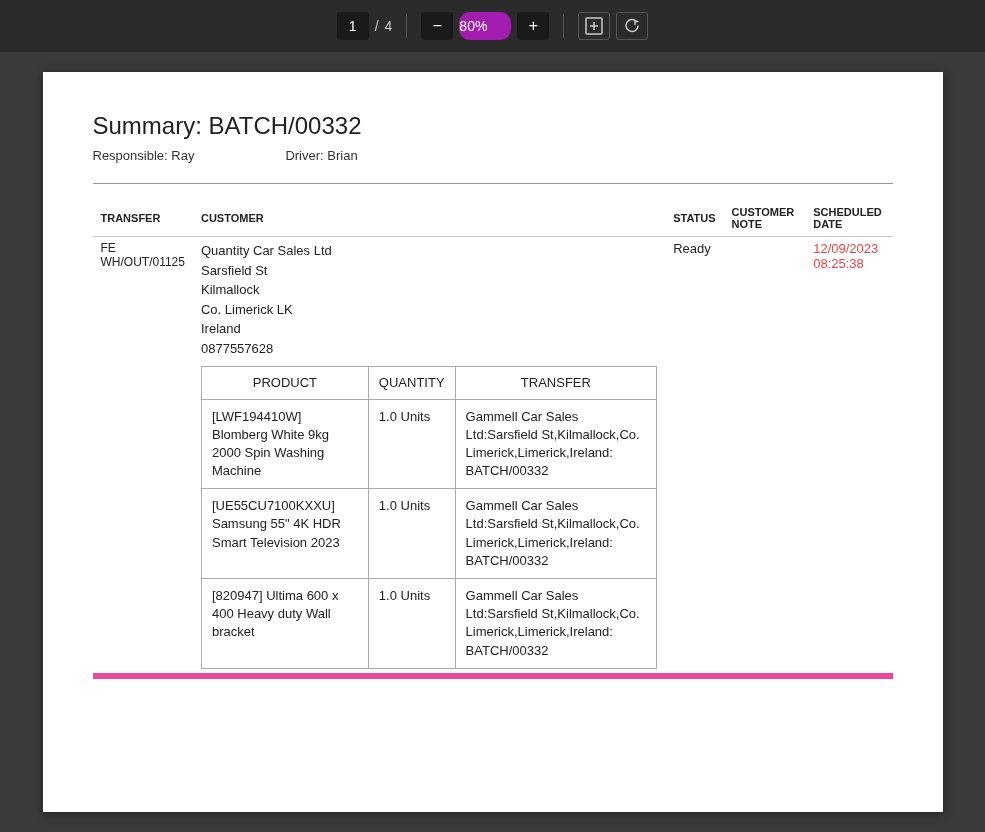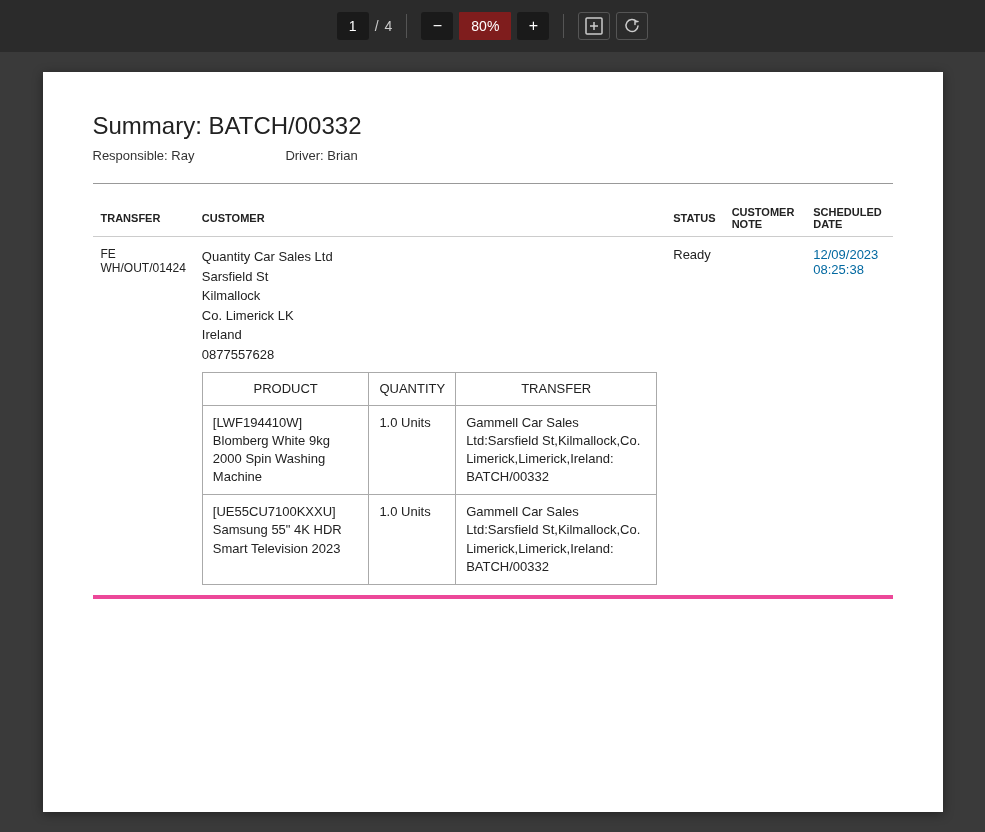--- a/index.html
+++ b/index.html
@@ -46,27 +46,26 @@
       border-radius: 3px;
       width: 32px;
       height: 28px;
       font-size: 16px;
       cursor: pointer;
       display: flex;
       align-items: center;
       justify-content: center;
     }
     .zoom-input {
-      background: #7f1d1d;
+      background: #a21caf;
       color: #fff;
       border: none;
-      border-radius: 1px;
+      border-radius: 11px;
       width: 52px;
       height: 28px;
-      text-align: center;
       font-size: 14px;
     }
     .toolbar-icon-btn {
       background: transparent;
       color: #ccc;
       border: 1px solid #555;
       border-radius: 3px;
       width: 32px;
       height: 28px;
       font-size: 16px;
@@ -120,42 +119,42 @@
       text-align: left;
       font-size: 11px;
       font-weight: bold;
       color: #222;
       padding: 6px 8px;
       border-bottom: 1px solid #ccc;
       text-transform: uppercase;
     }
     .main-table td {
       vertical-align: top;
-      padding: 10px 8px;
-      border-bottom: 4px solid #ec4899;
+      padding: 4px 8px;
+      border-bottom: 6px solid #ec4899;
       font-size: 13px;
       color: #222;
     }
     .transfer-id {
       font-size: 12px;
       color: #222;
       white-space: nowrap;
     }
     .customer-info {
       font-size: 13px;
       color: #222;
       line-height: 1.5;
     }
     .status-badge {
       color: #222;
       font-size: 13px;
     }
     .scheduled-date {
       font-size: 13px;
-      color: #0369a1;
+      color: #ef4444;
       white-space: nowrap;
     }
 
     
     .product-table {
       width: 100%;
       border-collapse: collapse;
       border: 1px solid #aaa;
       margin-top: 8px;
     }
@@ -231,21 +230,21 @@
           <th>CUSTOMER</th>
           <th>STATUS</th>
           <th>CUSTOMER NOTE</th>
           <th>SCHEDULED DATE</th>
         </tr>
       </thead>
       <tbody>
         <tr>
           <td>
             <div class="transfer-id">FE</div>
-            <div class="transfer-id">WH/OUT/01424</div>
+            <div class="transfer-id">WH/OUT/01125</div>
           </td>
           <td>
             <div class="customer-info">
               <div>Quantity Car Sales Ltd</div>
               <div>Sarsfield St</div>
               <div>Kilmallock</div>
               <div>Co. Limerick LK</div>
               <div>Ireland</div>
               <div>0877557628</div>
 
@@ -261,20 +260,25 @@
                   <tr>
                     <td>[LWF194410W] Blomberg White 9kg 2000 Spin Washing Machine</td>
                     <td>1.0 Units</td>
                     <td>Gammell Car Sales Ltd:Sarsfield St,Kilmallock,Co. Limerick,Limerick,Ireland: BATCH/00332</td>
                   </tr>
                   <tr>
                     <td>[UE55CU7100KXXU] Samsung 55" 4K HDR Smart Television 2023</td>
                     <td>1.0 Units</td>
                     <td>Gammell Car Sales Ltd:Sarsfield St,Kilmallock,Co. Limerick,Limerick,Ireland: BATCH/00332</td>
                   </tr>
+                  <tr>
+                    <td>[820947] Ultima 600 x 400 Heavy duty Wall bracket</td>
+                    <td>1.0 Units</td>
+                    <td>Gammell Car Sales Ltd:Sarsfield St,Kilmallock,Co. Limerick,Limerick,Ireland: BATCH/00332</td>
+                  </tr>
                 </tbody>
               </table>
             </div>
           </td>
           <td>
             <span class="status-badge">Ready</span>
           </td>
           <td></td>
           <td>
             <div class="scheduled-date">12/09/2023</div>

